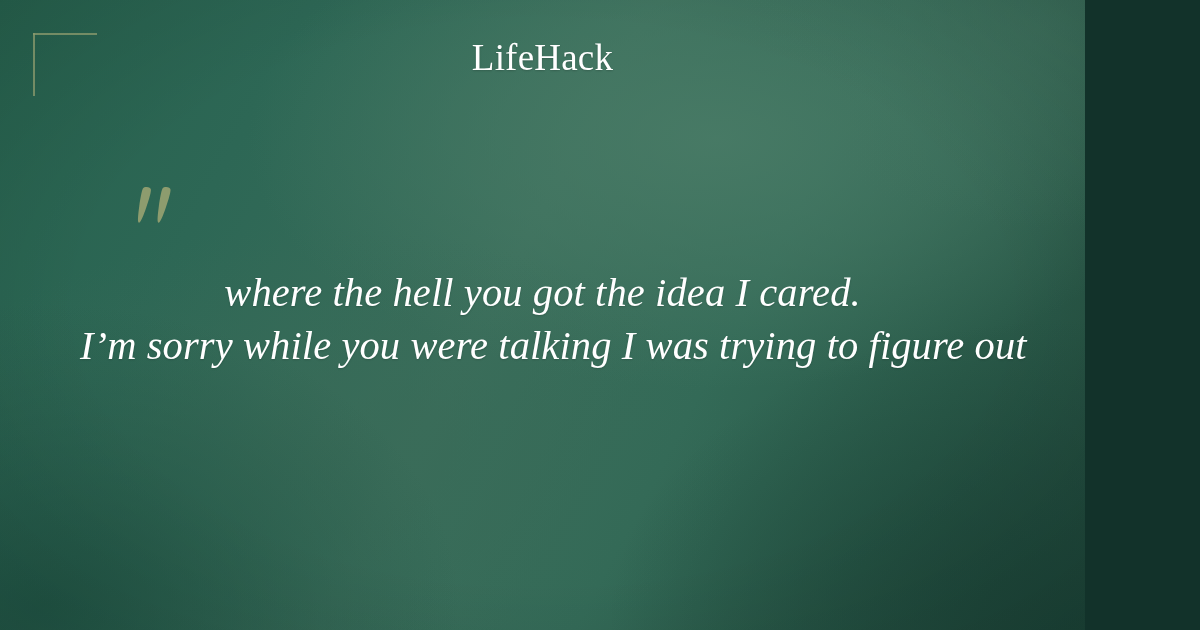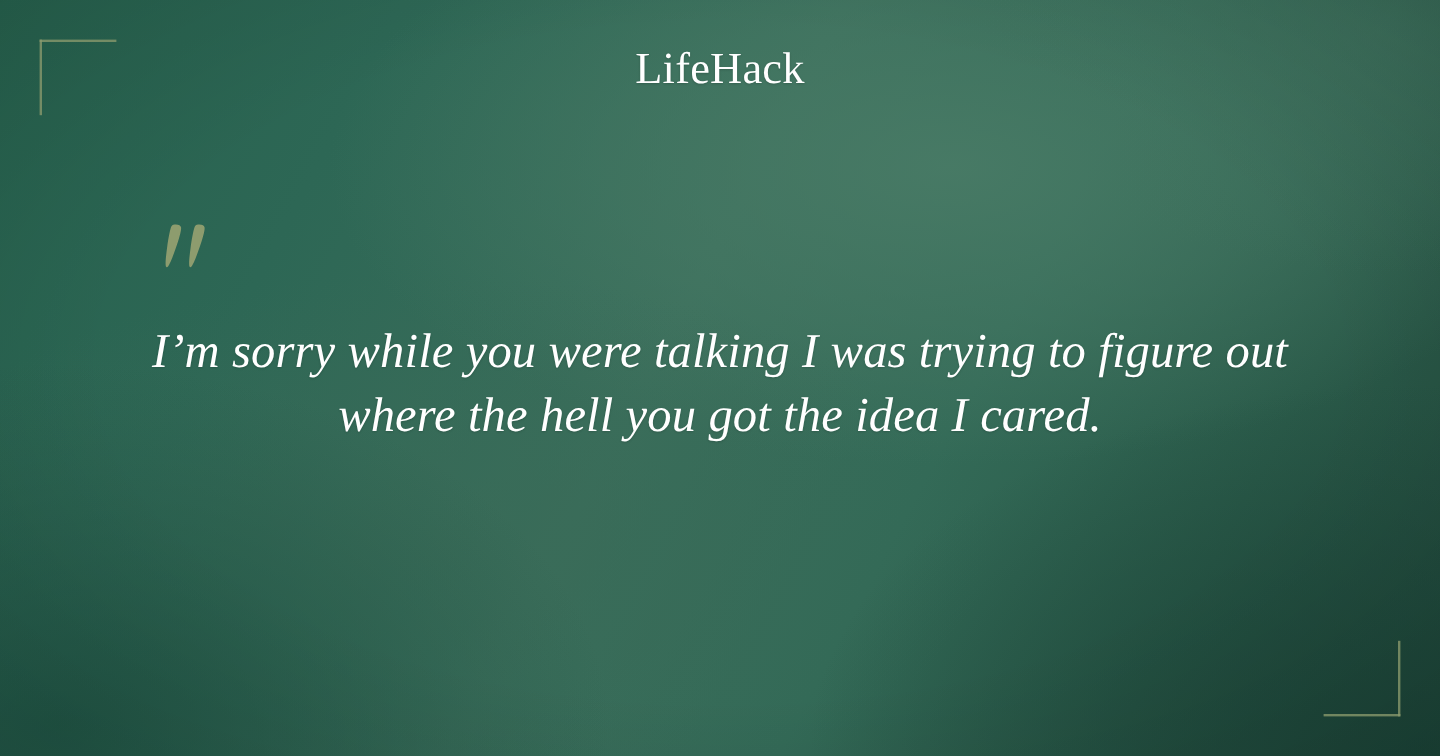--- a/index.html
+++ b/index.html
@@ -2,21 +2,21 @@
 <html><head>
 <meta charset="utf-8">
 <style>
   html, body {
     margin: 0;
     padding: 0;
     background: #12322a;
   }
   #canvas {
     position: relative;
-    width: 1200px;
+    width: 1085px;
     height: 630px;
     overflow: hidden;
     font-family: "Liberation Serif", "DejaVu Serif", serif;
     background-color: #2e6452;
     isolation: isolate;
   }
   
   .bg-layer {
     position: absolute;
     inset: 0;
@@ -160,17 +160,17 @@
   <div class="brand">LifeHack</div>
 
   <div class="quote-mark">
     <svg width="70" height="64" viewBox="0 0 70 64" aria-hidden="true">
       <path d="M13.4 6.2 C17.0 5.6 19.6 6.4 19.9 8.6 C20.2 11.0 18.4 17.6 15.0 27.2 C12.4 34.6 10.4 39.2 9.2 40.8 C8.4 41.9 7.7 42.0 7.3 41.1 C6.7 39.8 7.0 34.4 8.2 25.6 C9.5 16.2 10.9 9.4 11.9 7.6 C12.3 6.8 12.8 6.3 13.4 6.2 Z" fill="#8d9c6e"></path>
       <path d="M33.0 6.2 C36.6 5.6 39.2 6.4 39.5 8.6 C39.8 11.0 38.0 17.6 34.6 27.2 C32.0 34.6 30.0 39.2 28.8 40.8 C28.0 41.9 27.3 42.0 26.9 41.1 C26.3 39.8 26.6 34.4 27.8 25.6 C29.1 16.2 30.5 9.4 31.5 7.6 C31.9 6.8 32.4 6.3 33.0 6.2 Z" fill="#8d9c6e"></path>
     </svg>
   </div>
 
   <div class="quote-block">
+    <span class="quote-line">where the hell you got the idea I cared.</span>
     <span class="quote-line">I’m sorry while you were talking I was trying to figure out</span>
-    <span class="quote-line">where the hell you got the idea I cared.</span>
   </div>
 
 </div>
 
 </body></html>

